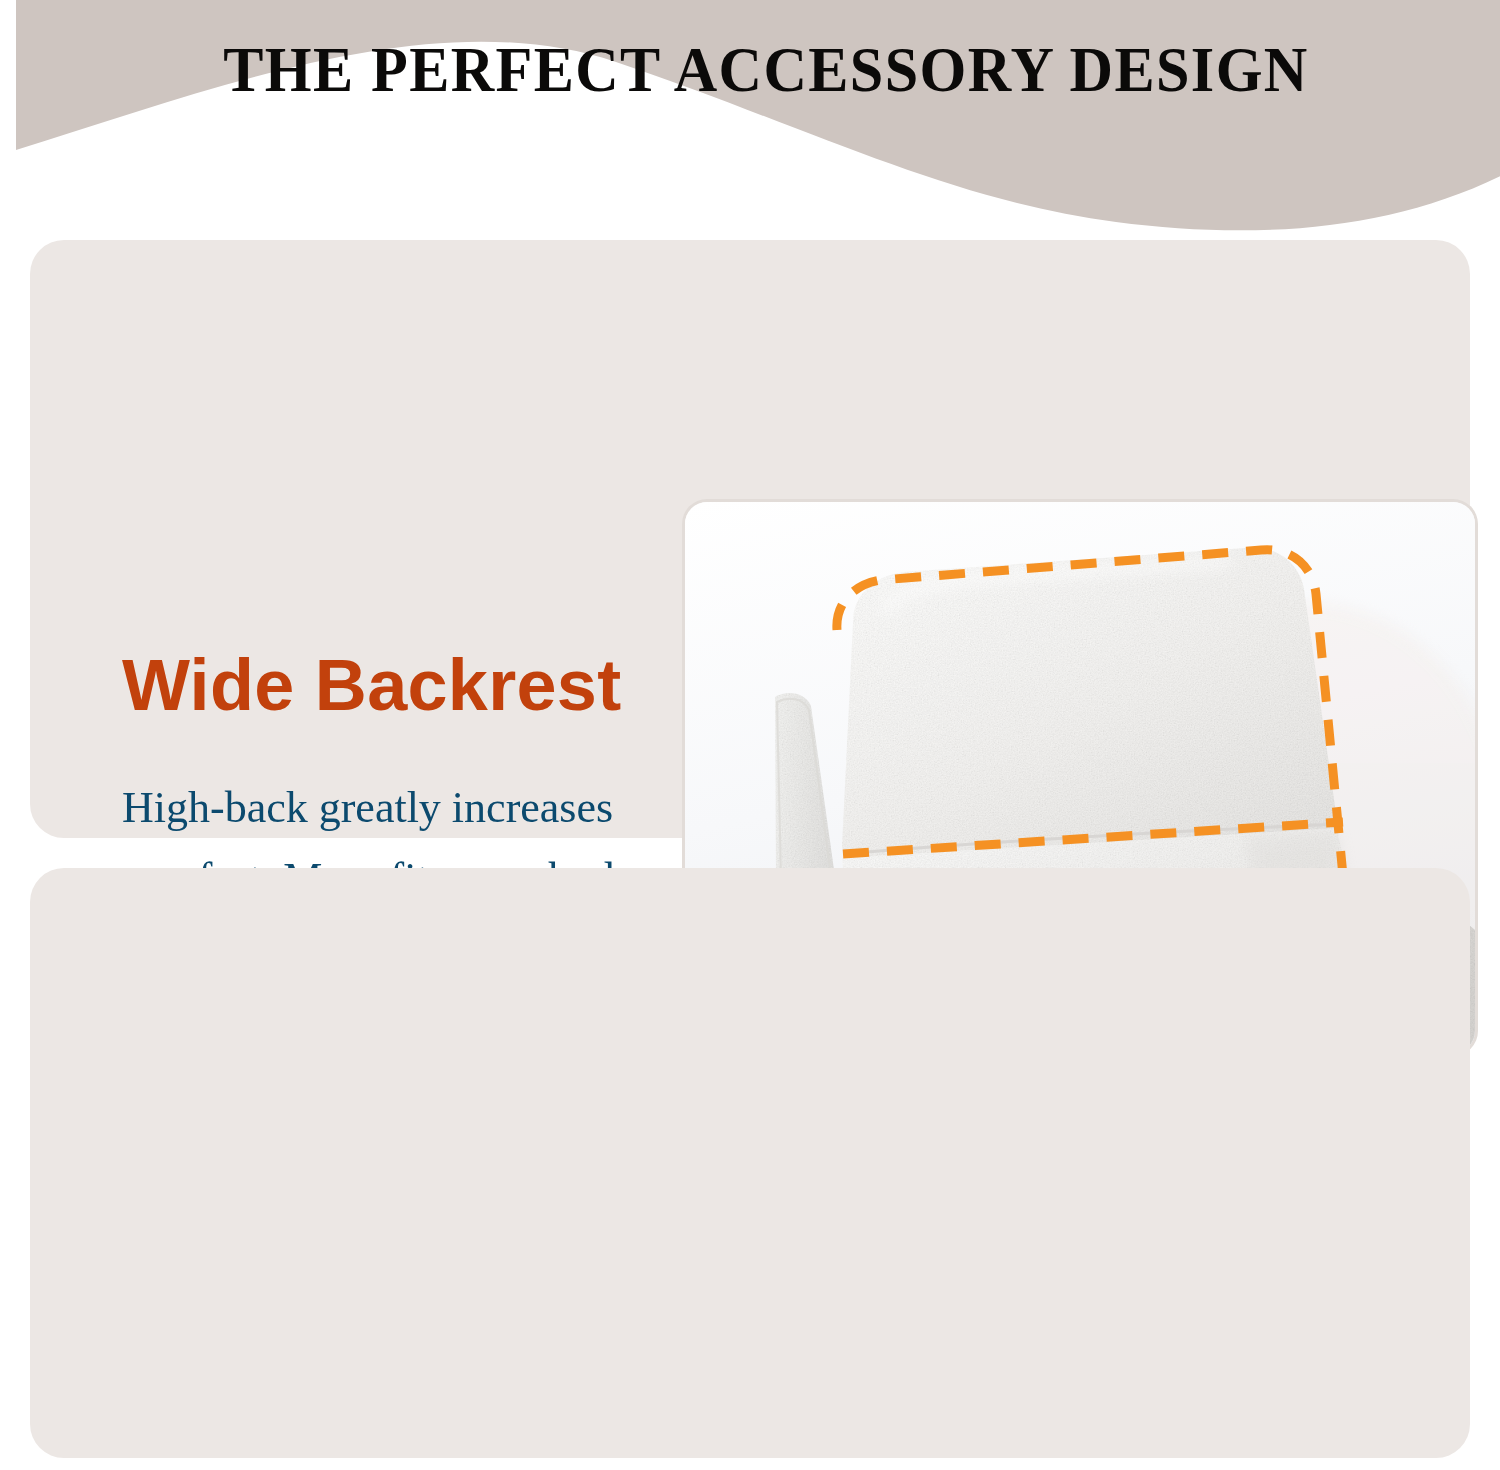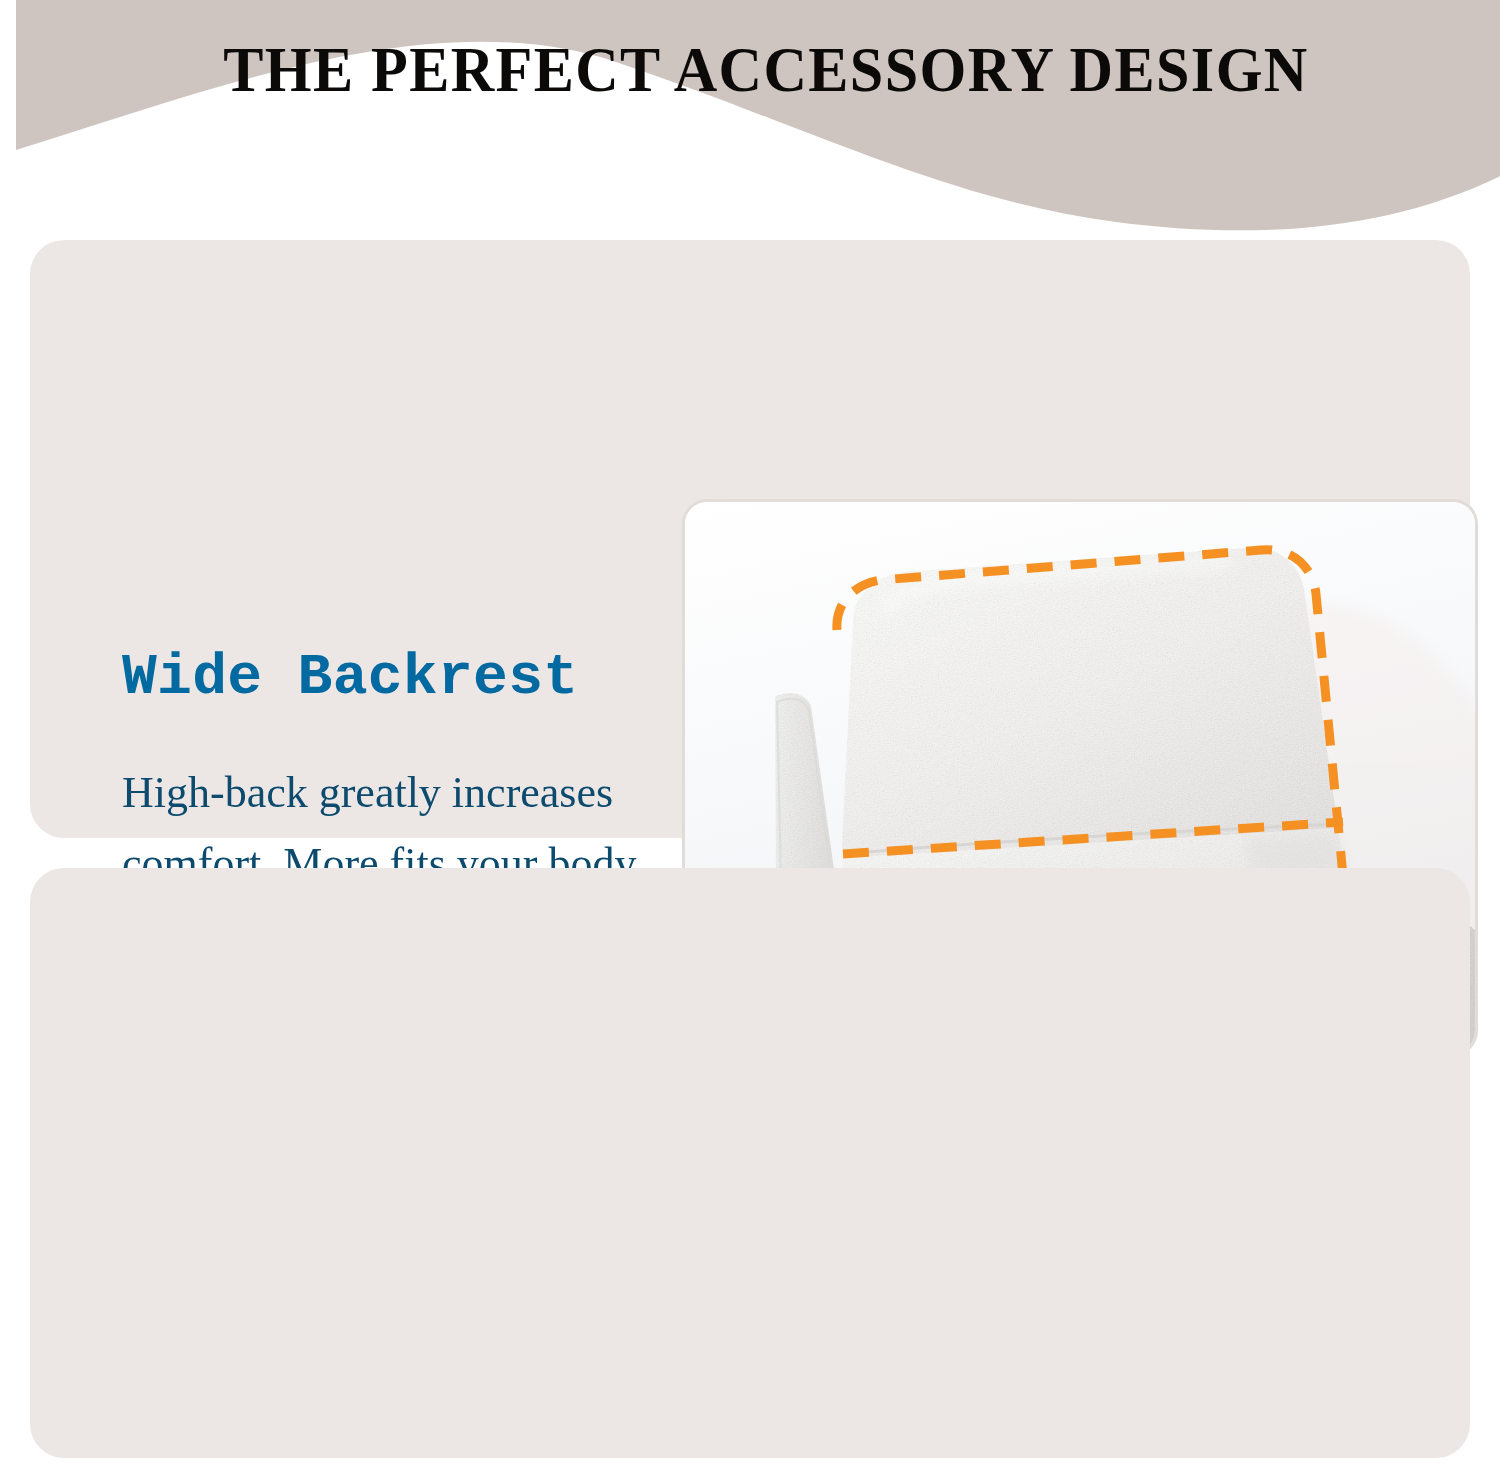--- a/index.html
+++ b/index.html
@@ -68,25 +68,25 @@
   
   .text-block {
     position: absolute;
   }
   .text-block.block-1 {
     left: 92px;
     top: 408px;
     width: 520px;
   }
   .feature-heading {
-    font-family: Liberation Mono, monospace;
+    font-family: Liberation Sans, sans-serif;
     font-weight: bold;
-    font-size: 58px;
+    font-size: 72px;
     line-height: 1.05;
-    color: #0369a1;
+    color: #c2410c;
     margin: 0 0 48px 0;
     letter-spacing: 0.3px;
   }
   .feature-body {
     font-family: "Liberation Serif", "DejaVu Serif", serif;
     font-weight: normal;
     font-size: 44px;
     line-height: 1.62;
     color: #0c4a6e;
     margin: 0;

